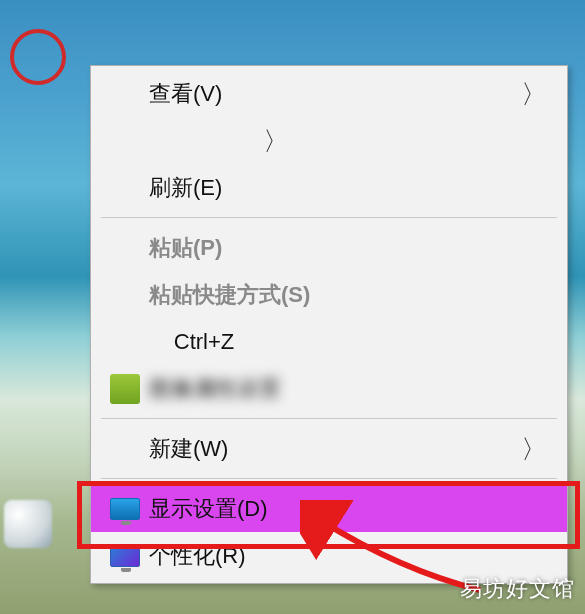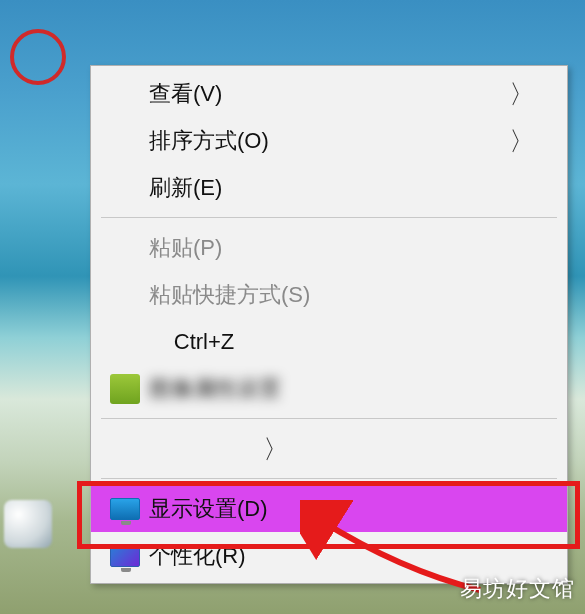--- a/index.html
+++ b/index.html
@@ -24,25 +24,25 @@
     width: 478px;
     background: #f2f2f2;
     border: 1px solid #b0b0b0;
     box-shadow: 3px 3px 6px rgba(0,0,0,.25);
     padding: 4px 0 4px 0;
   }
   .menu-item {
     display: flex;
     align-items: center;
     height: 47px;
-    padding: 0 32px 0 10px;
+    padding: 0 20px 0 10px;
     font-size: 22px;
     color: #111;
   }
-  .menu-item.disabled { color: #8a8a8a; }
+  .menu-item.disabled { color: #8a8a8a; font-weight: bold; }
   .menu-item.hover { background: #d946ef; }
   .icon-col { width: 48px; display: flex; align-items: center; justify-content: center; }
   .label-col { flex: 1; white-space: nowrap; }
   .shortcut-col { width: 110px; text-align: center; color: #111; font-size: 22px; }
   .arrow-col { width: 30px; text-align: right; color: #333; font-size: 26px; line-height: 1; }
   .sep { height: 1px; background: #c8c8c8; margin: 6px 10px; }
   .blur { filter: blur(6px); }
   .icon-square { width: 30px; height: 30px; border-radius: 3px; }
   .ic-green { background: linear-gradient(180deg,#9cc83a,#6fa31f); }
   .ic-blue  { background: linear-gradient(180deg,#2a8ad6,#1668b0); position:relative; }
@@ -90,21 +90,20 @@
 
     <div class="menu-item">
       <span class="icon-col"></span>
       <span class="label-col">查看(V)</span>
       <span class="shortcut-col"></span>
       <span class="arrow-col">〉</span>
     </div>
 
     <div class="menu-item">
       <span class="icon-col"></span>
-      <span class="label-col">排序方式(O)</span>
       <span class="shortcut-col"></span>
       <span class="arrow-col">〉</span>
     </div>
 
     <div class="menu-item">
       <span class="icon-col"></span>
       <span class="label-col">刷新(E)</span>
       <span class="shortcut-col"></span>
       <span class="arrow-col"></span>
     </div>
@@ -138,20 +137,21 @@
       <span class="label-col blur">图像属性设置</span>
       <span class="shortcut-col"></span>
       <span class="arrow-col"></span>
     </div>
 
 
     <div class="sep"></div>
 
     <div class="menu-item">
       <span class="icon-col"></span>
+      <span class="label-col">新建(W)</span>
       <span class="shortcut-col"></span>
       <span class="arrow-col">〉</span>
     </div>
 
     <div class="sep"></div>
 
     <div class="menu-item hover">
       <span class="icon-col">
           <span class="ic-monitor"></span>
         </span>

